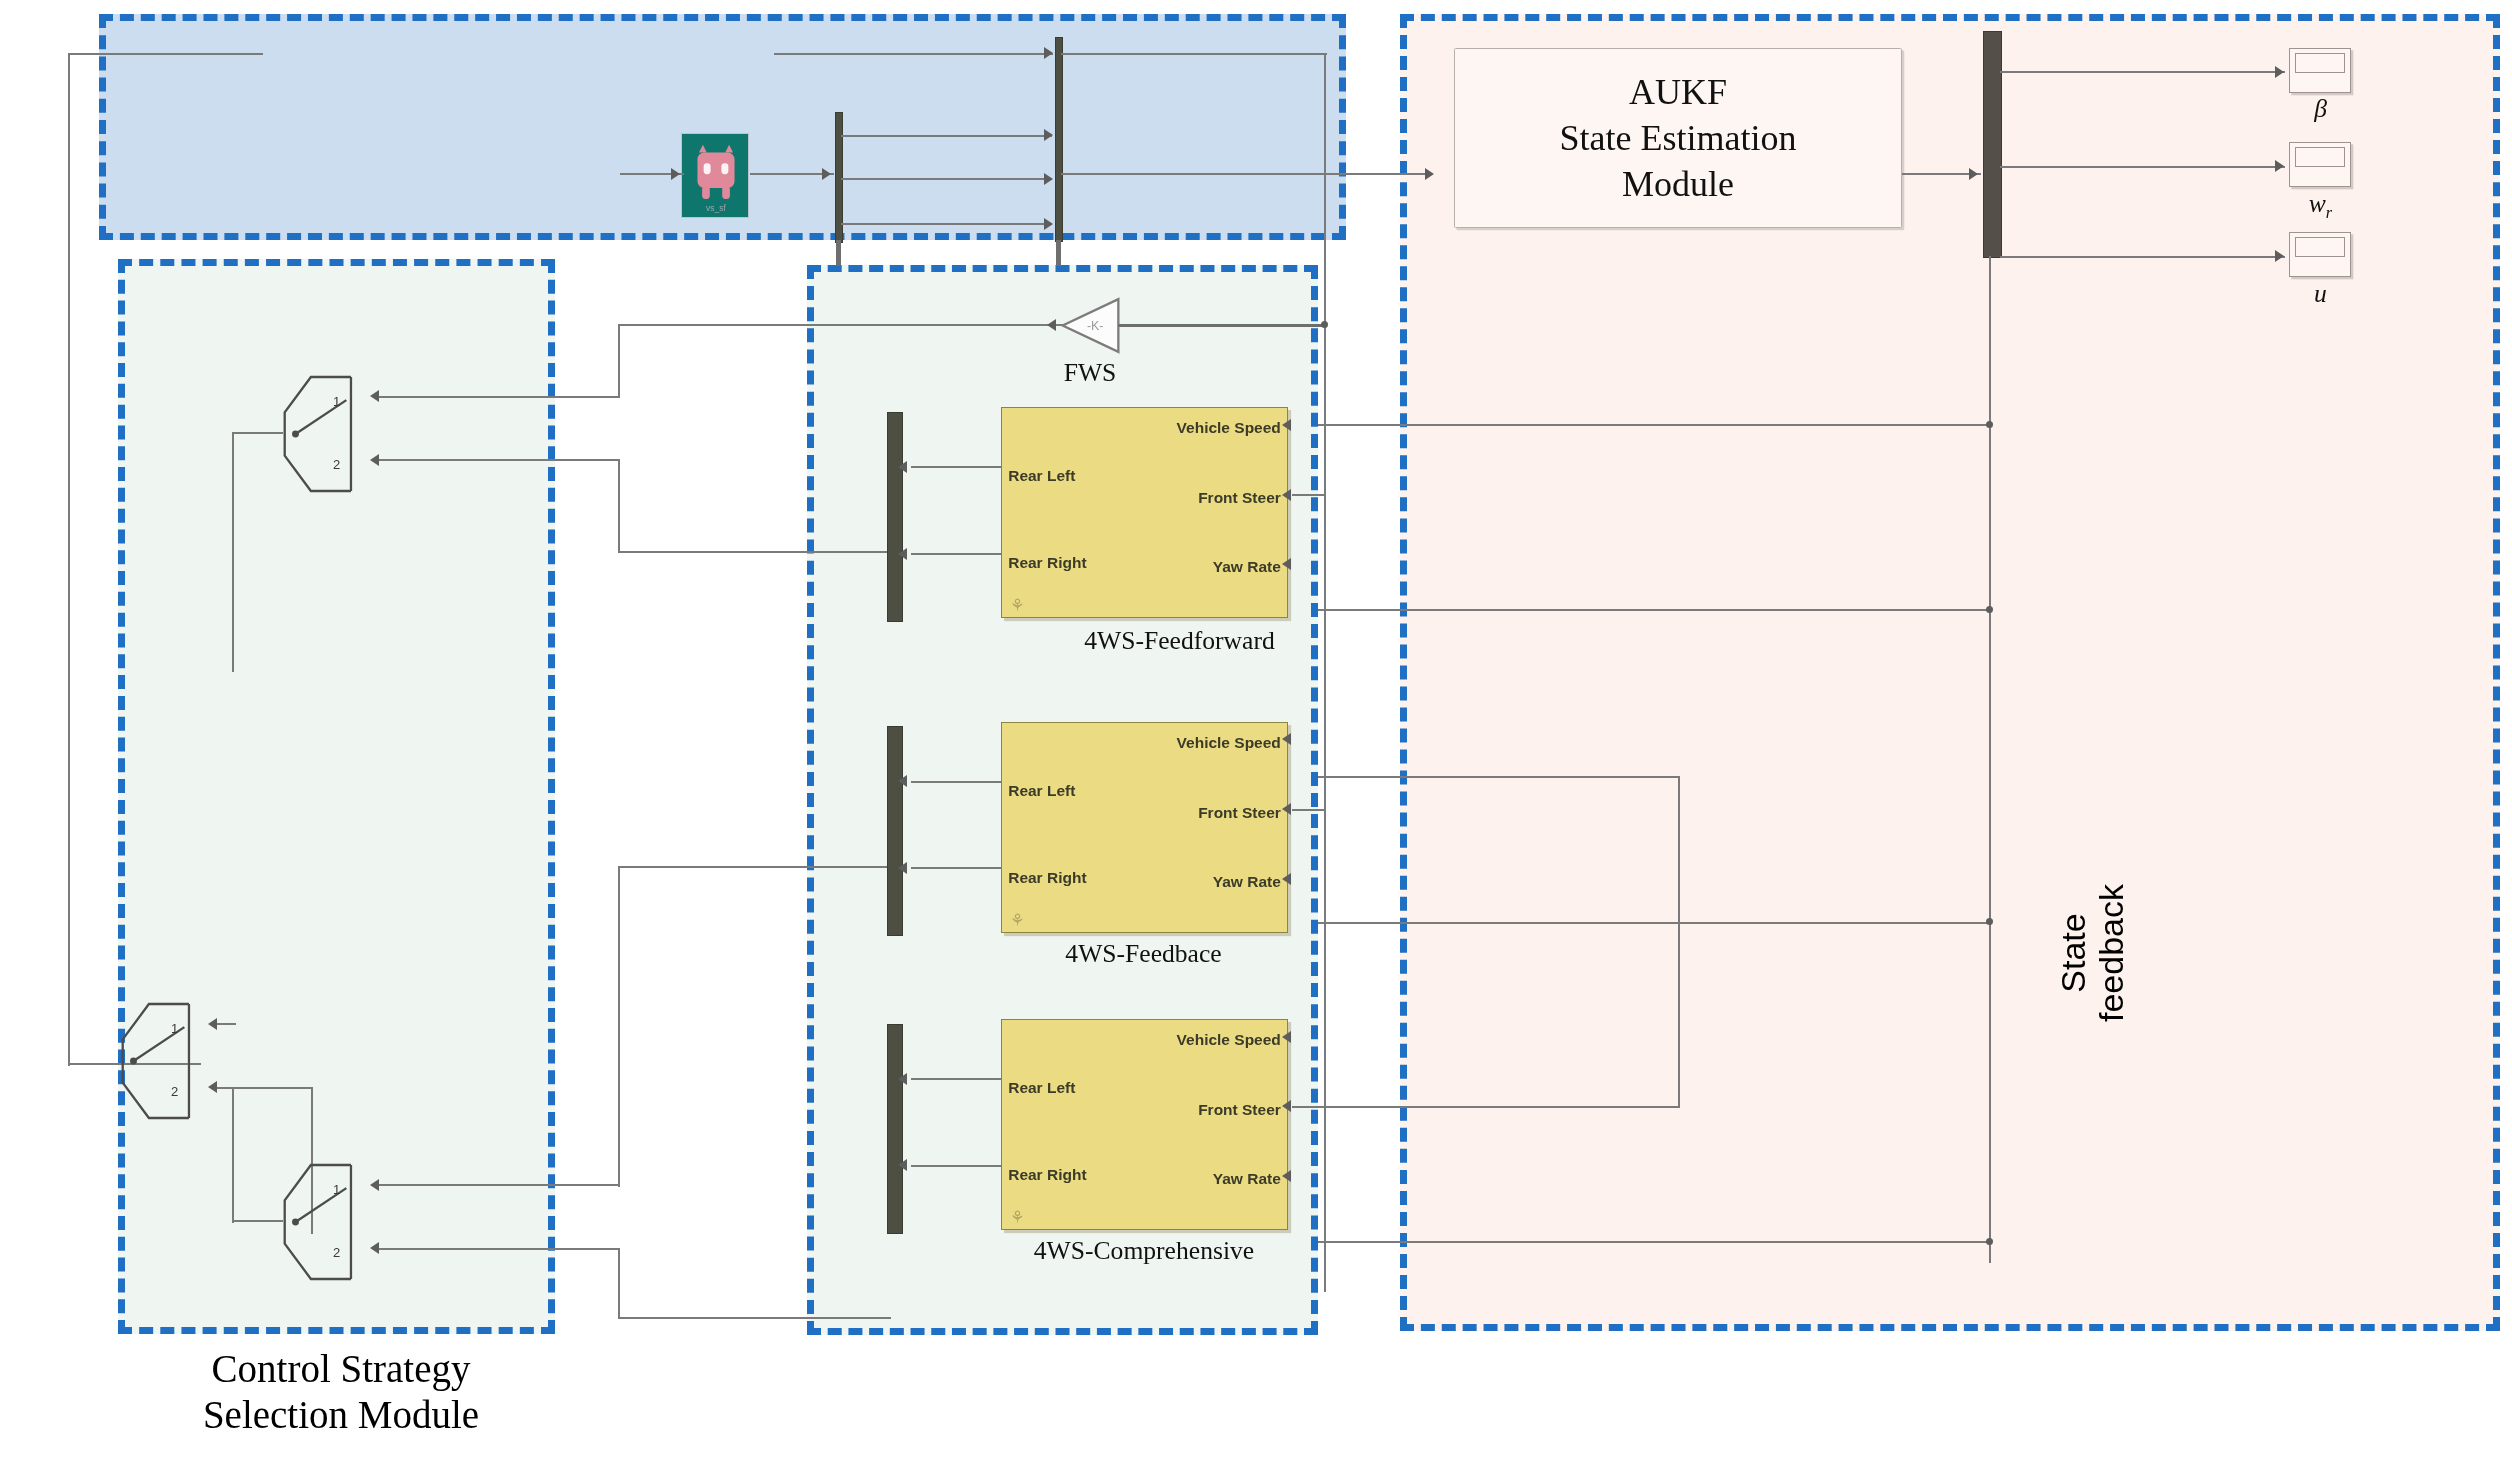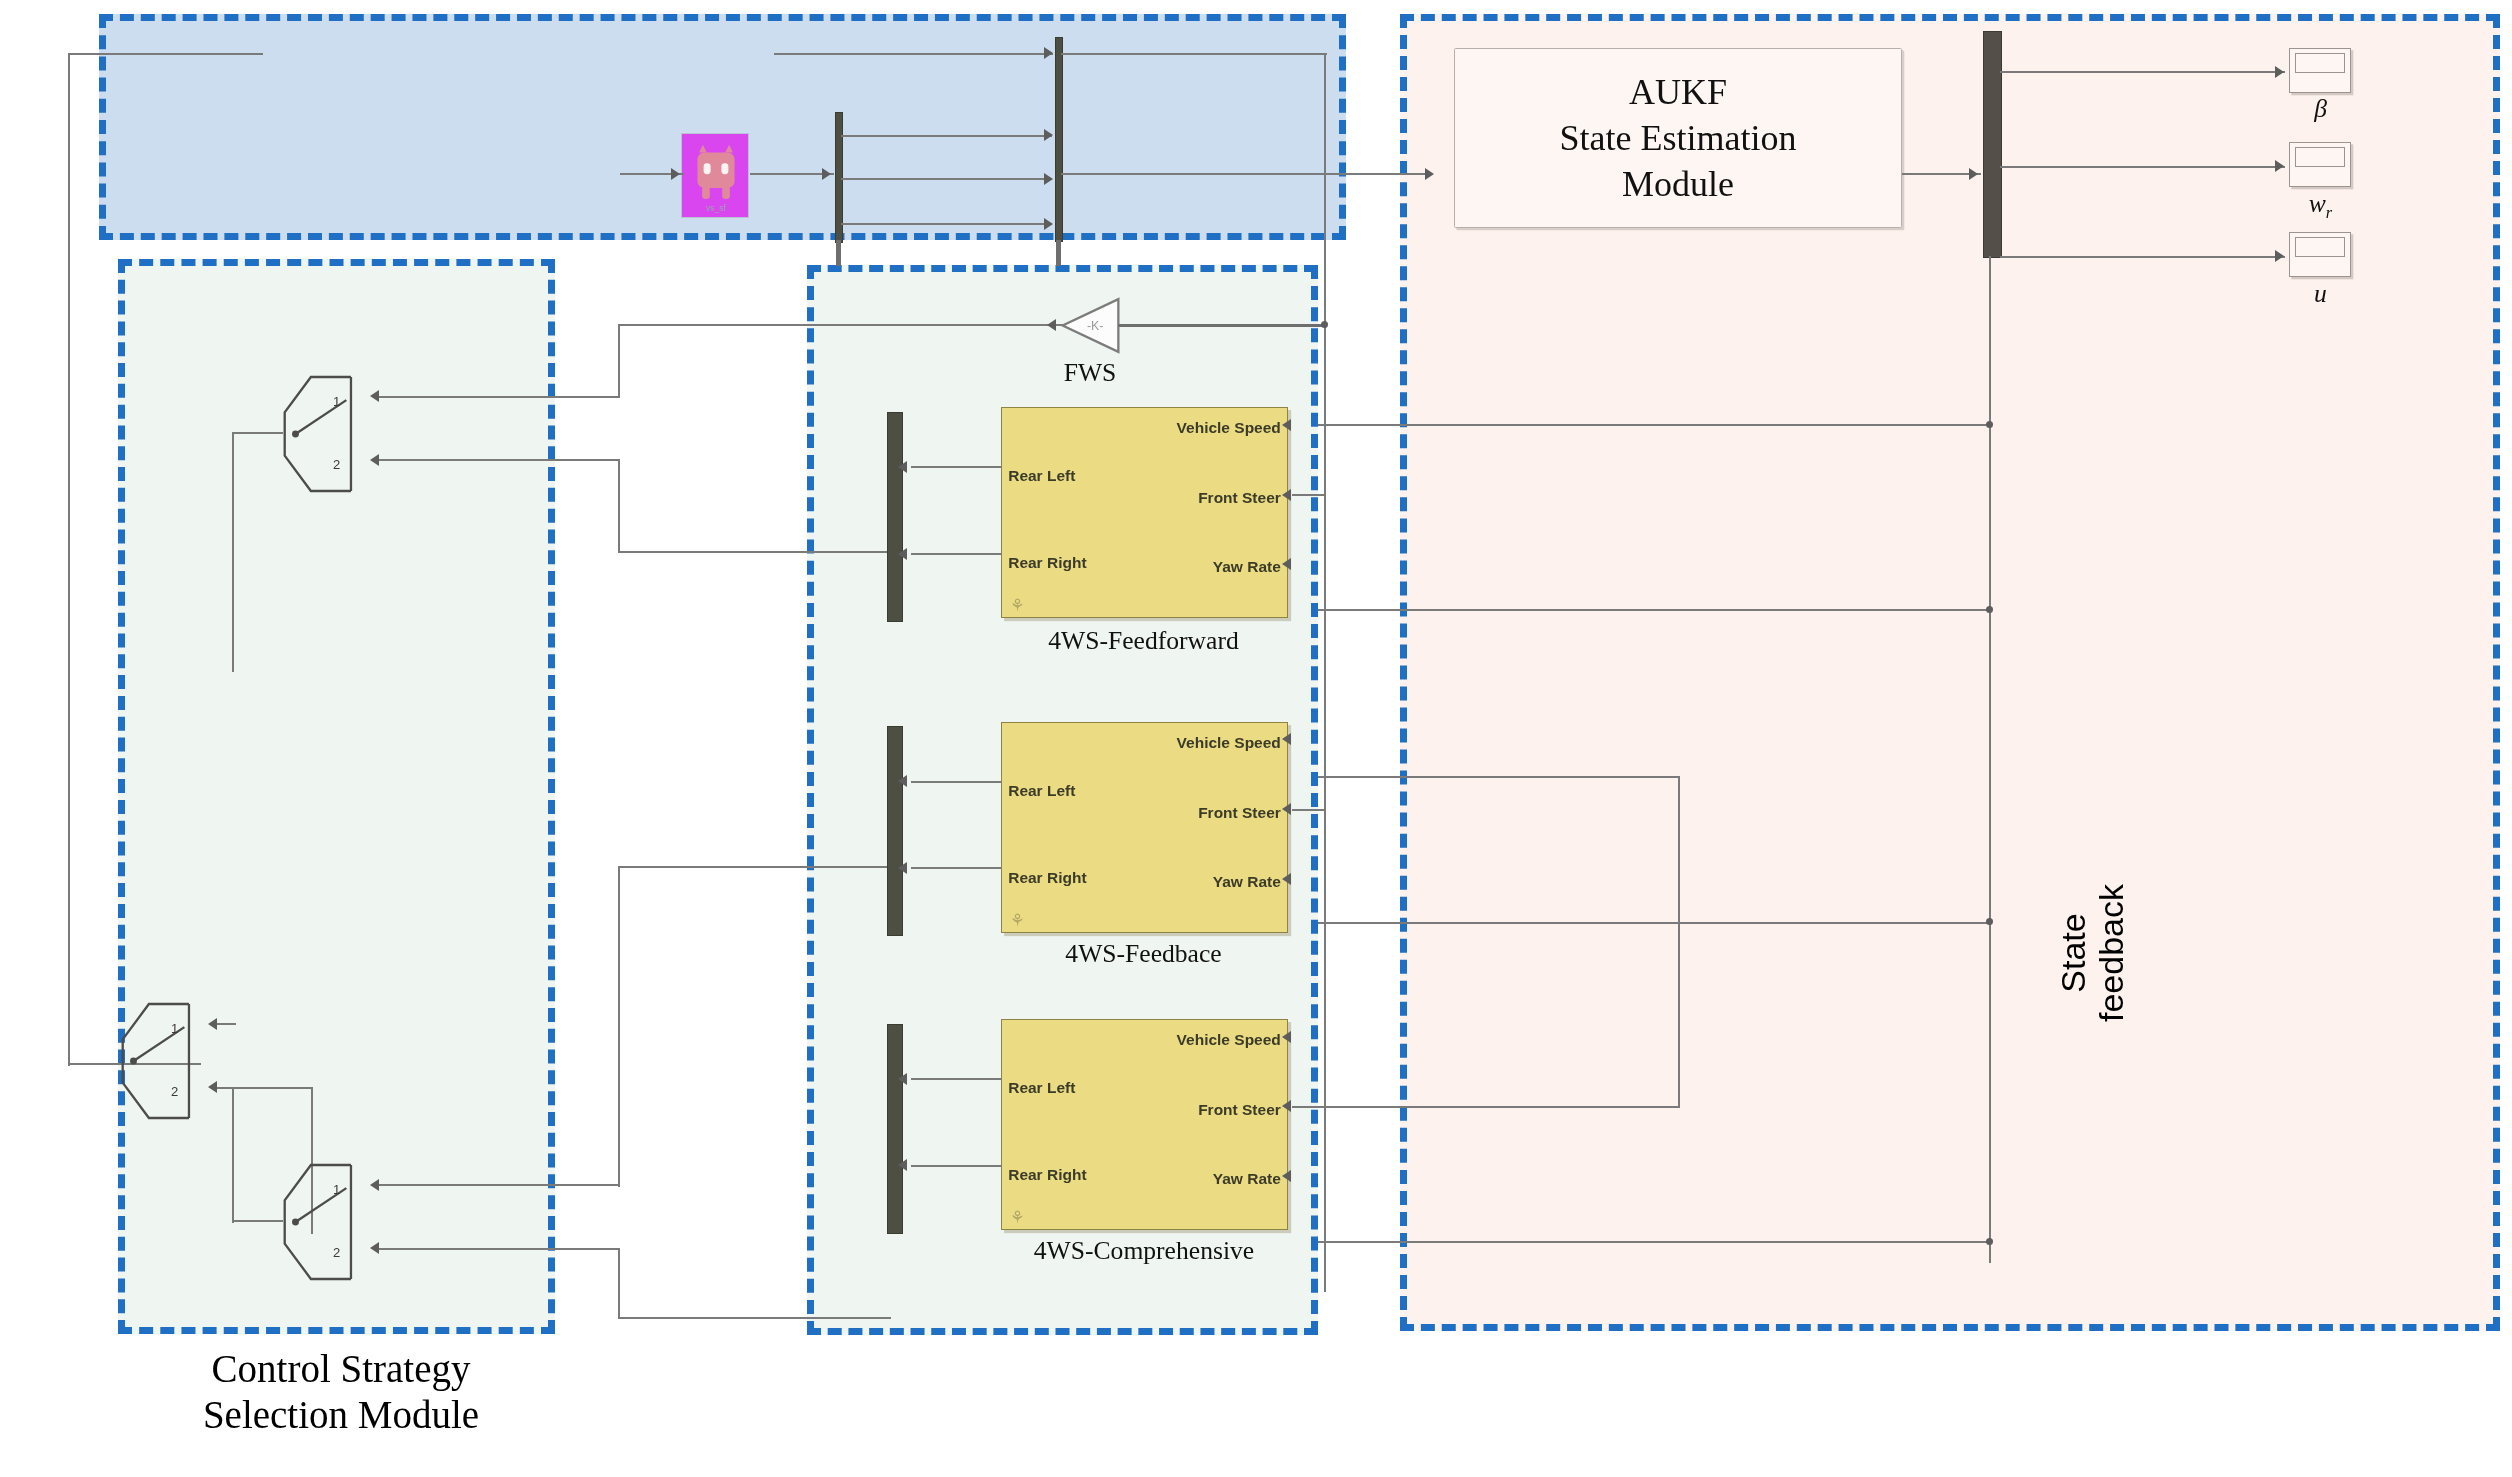--- a/index.html
+++ b/index.html
@@ -173,21 +173,21 @@
     white-space: nowrap;
   }
 
   
   .switch-blk { position: absolute; }
 
   
   .carsim-icon {
     position: absolute;
     box-sizing: border-box;
-    background: #d946ef;
+    background: #0f766e;
     border: 1.5px solid #b9c4d0;
   }
 
   
   .vcaption {
     position: absolute;
     font-family: "Liberation Sans", sans-serif;
     font-size: 34px;
     color: #000;
     transform-origin: left top;
@@ -386,21 +386,21 @@
 
   <div class="muxbar" style="left:887px; top:412px; width:14px; height:208px;"></div>
   <div class="ws-block" style="left:1001px; top:407px; width:287px; height:211px;">
     <div class="port left" style="top:59px;">Rear Left</div>
     <div class="port left" style="top:146px;">Rear Right</div>
     <div class="port right" style="top:11px;">Vehicle Speed</div>
     <div class="port right" style="top:81px;">Front Steer</div>
     <div class="port right" style="top:150px;">Yaw Rate</div>
     <div class="corner-glyph">⚘</div>
   </div>
-  <div class="ws-label" style="left:977px; top:626px; width:333px;">4WS-Feedforward</div>
+  <div class="ws-label" style="left:1013px; top:626px; width:333px;">4WS-Feedforward</div>
 
   <div class="wire h" style="left:911px; top:466px; width:91px;"></div>
   <div class="arrow-l" style="left:898px; top:461px;"></div>
   <div class="wire h" style="left:911px; top:553px; width:91px;"></div>
   <div class="arrow-l" style="left:898px; top:548px;"></div>
 
   <div class="arrow-l" style="left:1282px; top:419px;"></div>
   <div class="arrow-l" style="left:1282px; top:489px;"></div>
   <div class="wire h" style="left:1292px; top:494px; width:34px;"></div>
   <div class="arrow-l" style="left:1282px; top:558px;"></div>

